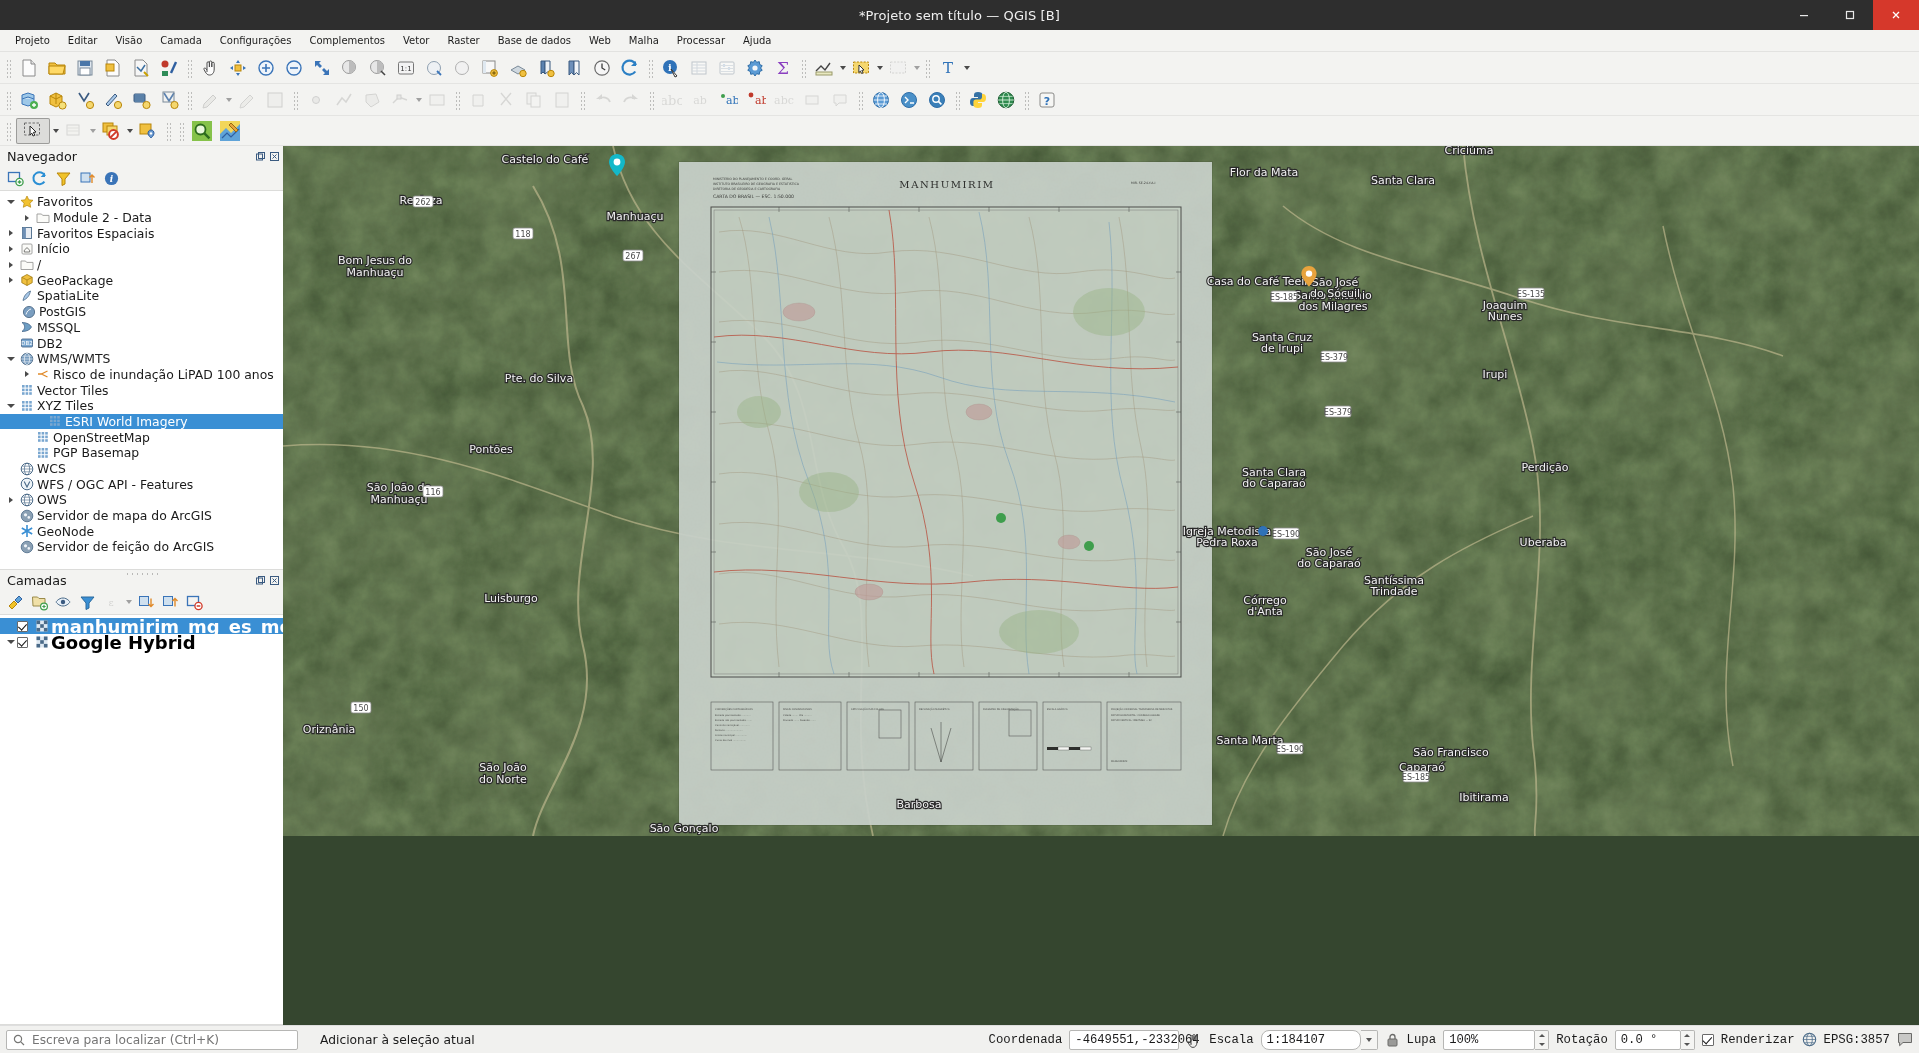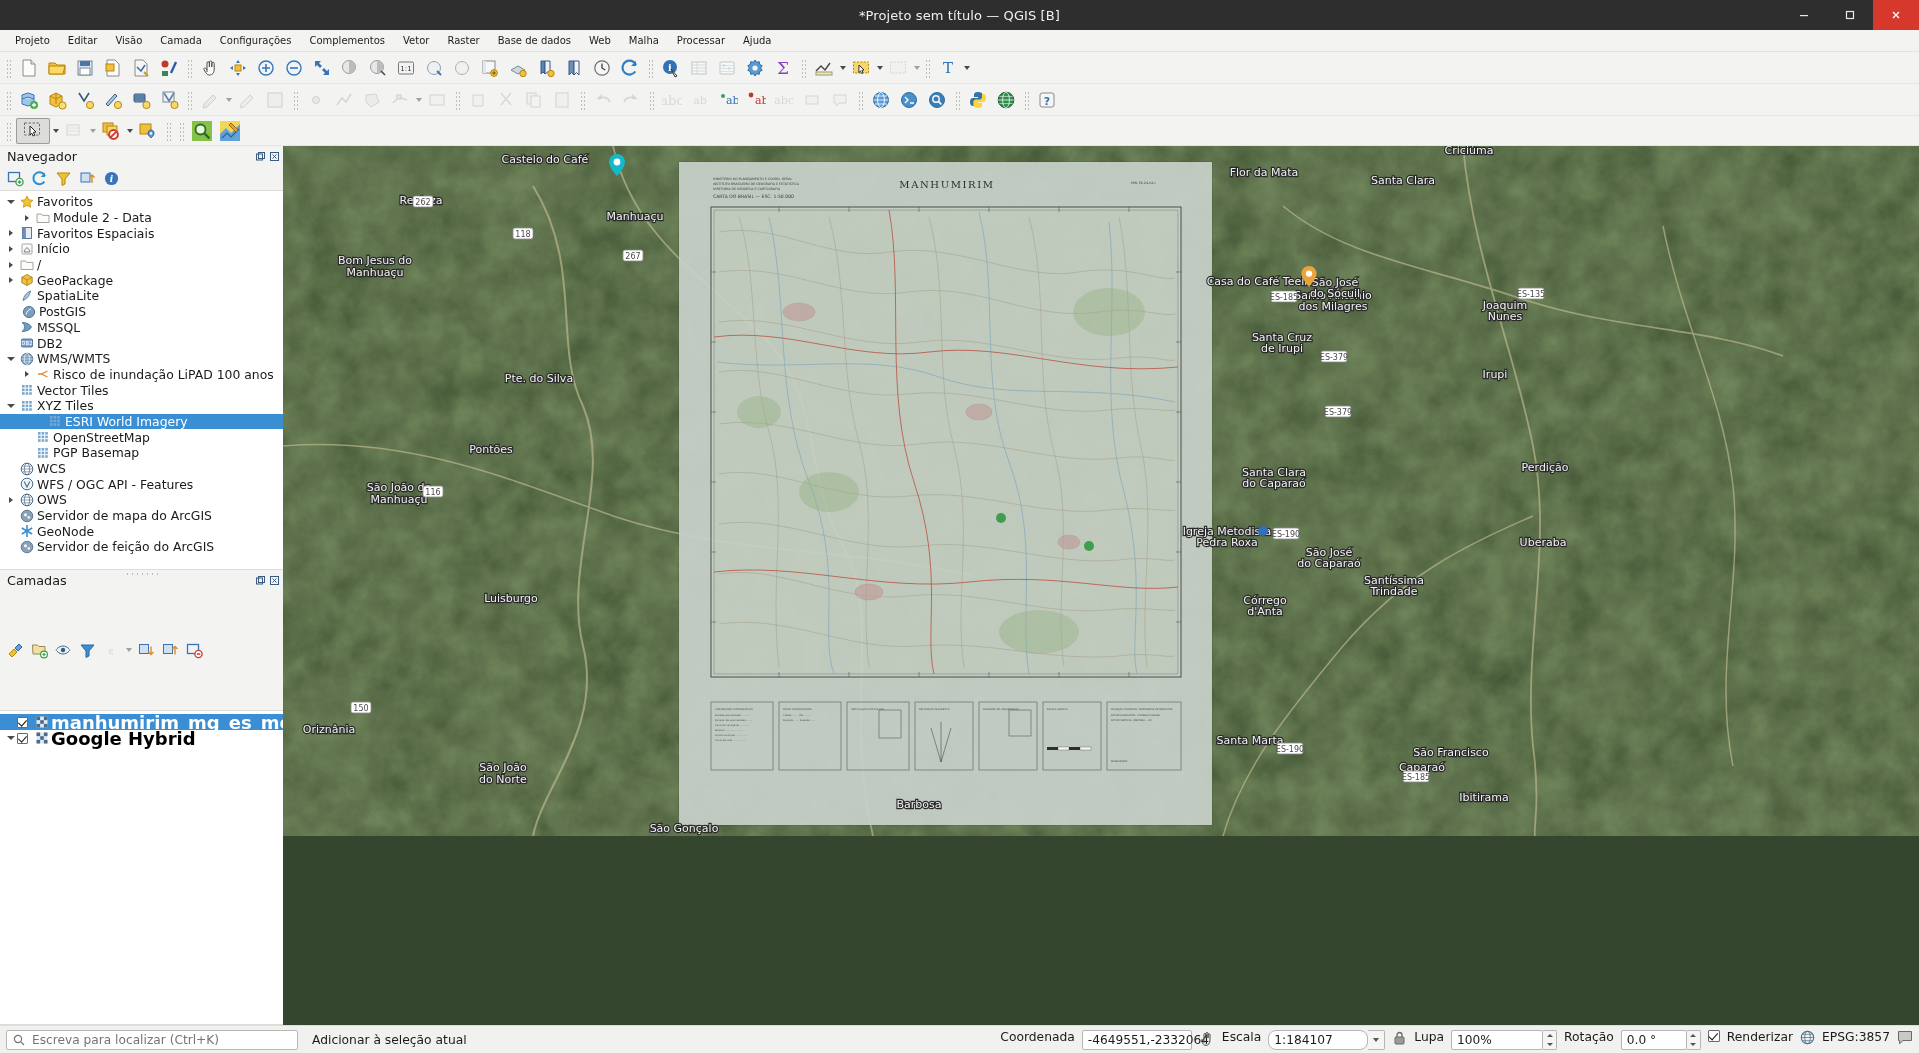--- a/index.html
+++ b/index.html
@@ -68,21 +68,21 @@
   }
   .caret.dim:after { border-top-color: #a0a0a0; }
 
   
   .body { flex: 1 1 auto; display: flex; min-height: 0; }
 
   
   .left { width: 283px; flex: 0 0 283px; display: flex; flex-direction: column; background: #f3f3f1; }
   .panel { display: flex; flex-direction: column; min-height: 0; }
   .panel-nav { flex: 0 0 424px; }
-  .panel-lay { flex: 1 1 auto; gap: 48px; }
+  .panel-lay { flex: 1 1 auto; }
   .panel-head {
     height: 20px; display: flex; align-items: center; padding: 0 4px 0 7px;
     font-size: 12.5px; color: #1b1b1b; position: relative;
   }
   .panel-head .ttl { font-size: 12.8px; }
   .panel-dots {
     position: absolute; left: 50%; transform: translateX(-50%); top: 2px;
     width: 34px; height: 4px;
     background-image: radial-gradient(#b9b9b7 .9px, transparent .9px);
     background-size: 5px 4px;
@@ -139,32 +139,32 @@
   .mapbg { position: absolute; inset: 0; }
   .overlay-map {
     position: absolute; left: 396px; top: 16px; width: 533px; height: 663px;
     background: #ccd4cc; box-shadow: 0 0 0 1px rgba(0,0,0,.08);
     opacity: .93;
   }
 
   
   .statusbar {
     height: 28px; flex: 0 0 28px; background: #f1f1ef; display: flex; align-items: center;
-    border-top: 1px solid #dedede; padding: 0 6px; gap: 0px; font-size: 12.3px; color: #1b1b1b;
+    border-top: 1px solid #dedede; padding: 0 6px; gap: 8px; font-size: 12.3px; color: #1b1b1b;
   }
   .locator {
     width: 292px; height: 20px; background: #fff; border: 1px solid #b6b6b4; border-radius: 2px;
     display: flex; align-items: center; padding: 0 6px; gap: 5px; color: #767674;
   }
   .locator input {
     border: none; outline: none; font-size: 12.2px; width: 100%; color: #4a4a48;
     font-family: inherit; background: transparent;
   }
   .sb-msg { margin-left: 14px; color: #1b1b1b; }
-  .sb-right { margin-left: auto; display: flex; align-items: flex-start; gap: 7px; }
+  .sb-right { margin-left: auto; display: flex; align-items: center; gap: 7px; font-family: Liberation Mono, monospace; }
   .sb-lbl { color: #1b1b1b; white-space: nowrap; }
   .sb-field {
     height: 20px; background: #fff; border: 1px solid #b6b6b4; border-radius: 2px;
     display: flex; align-items: center; padding: 0 5px; font-size: 12.2px; color: #1b1b1b;
   }
   .f-coord { width: 110px; }
   .f-scale { width: 100px; border-radius: 8px; }
   .f-lupa { width: 92px; }
   .f-rot { width: 66px; }
   .combo-arrow {

